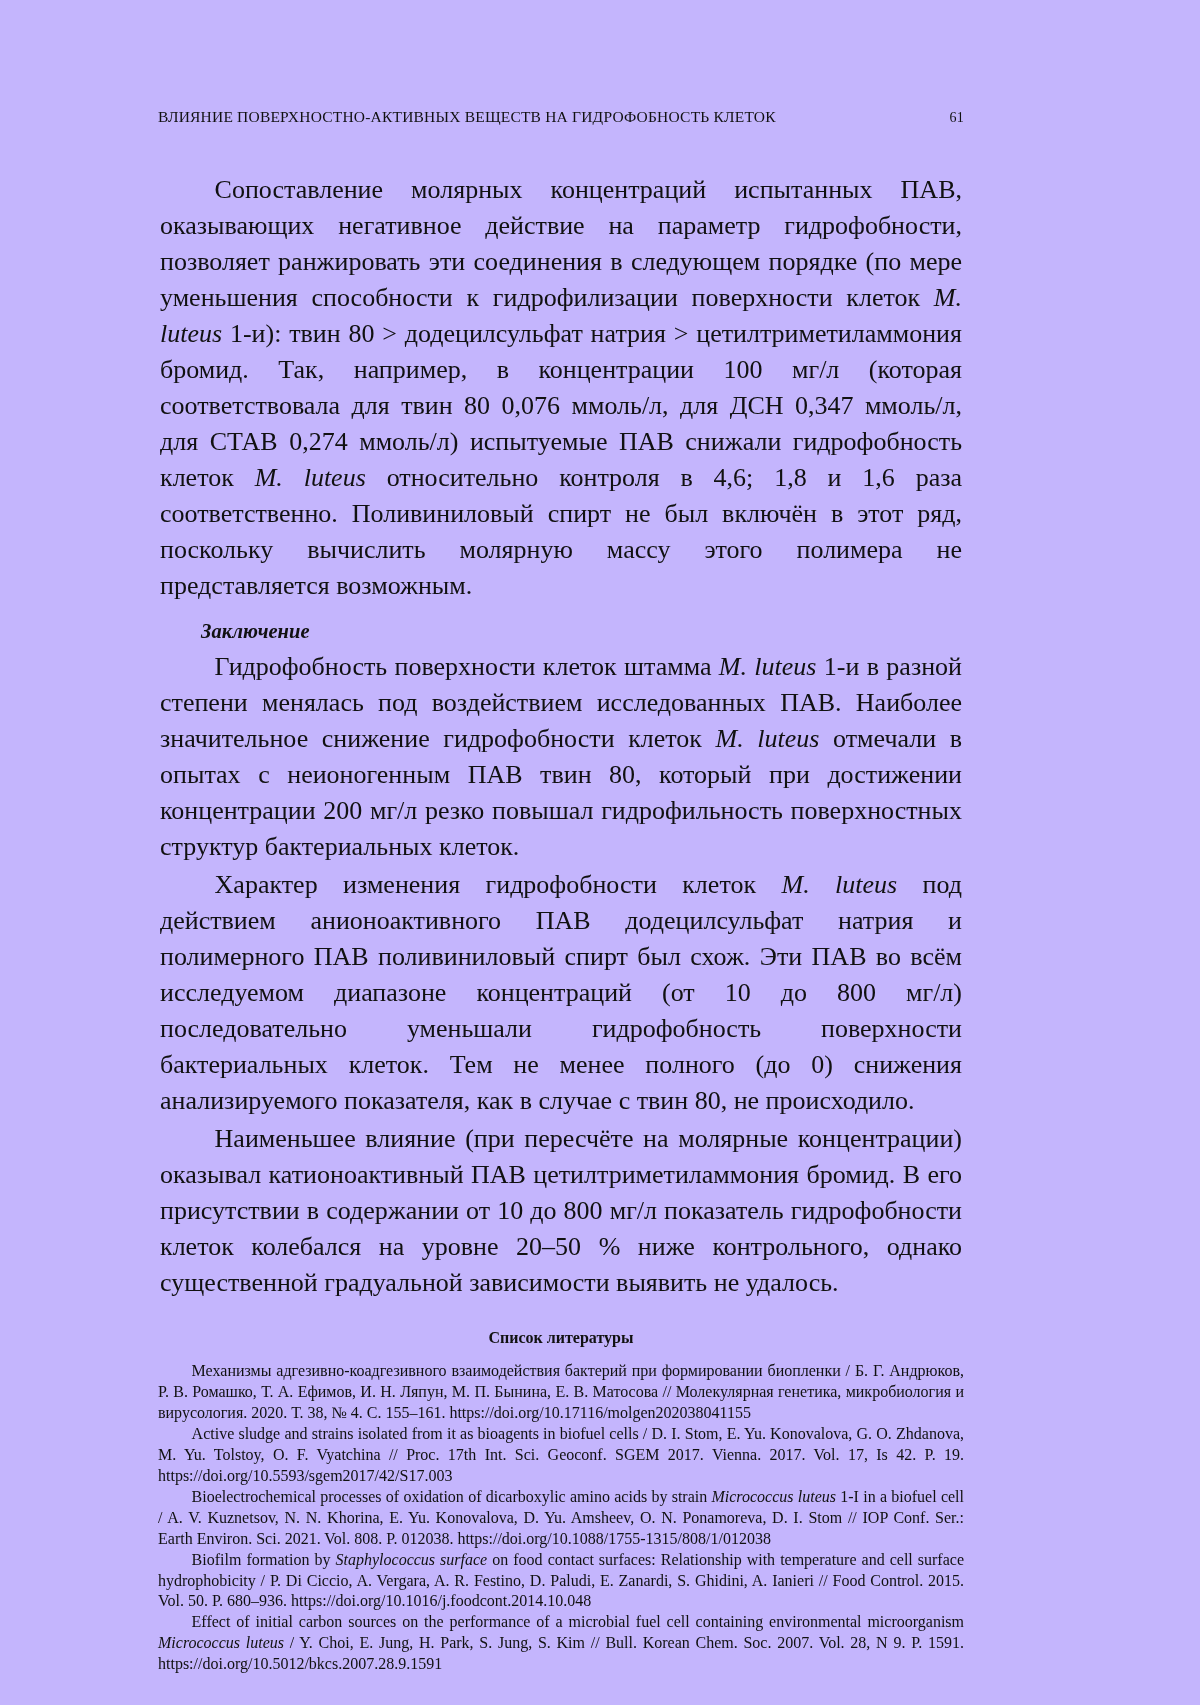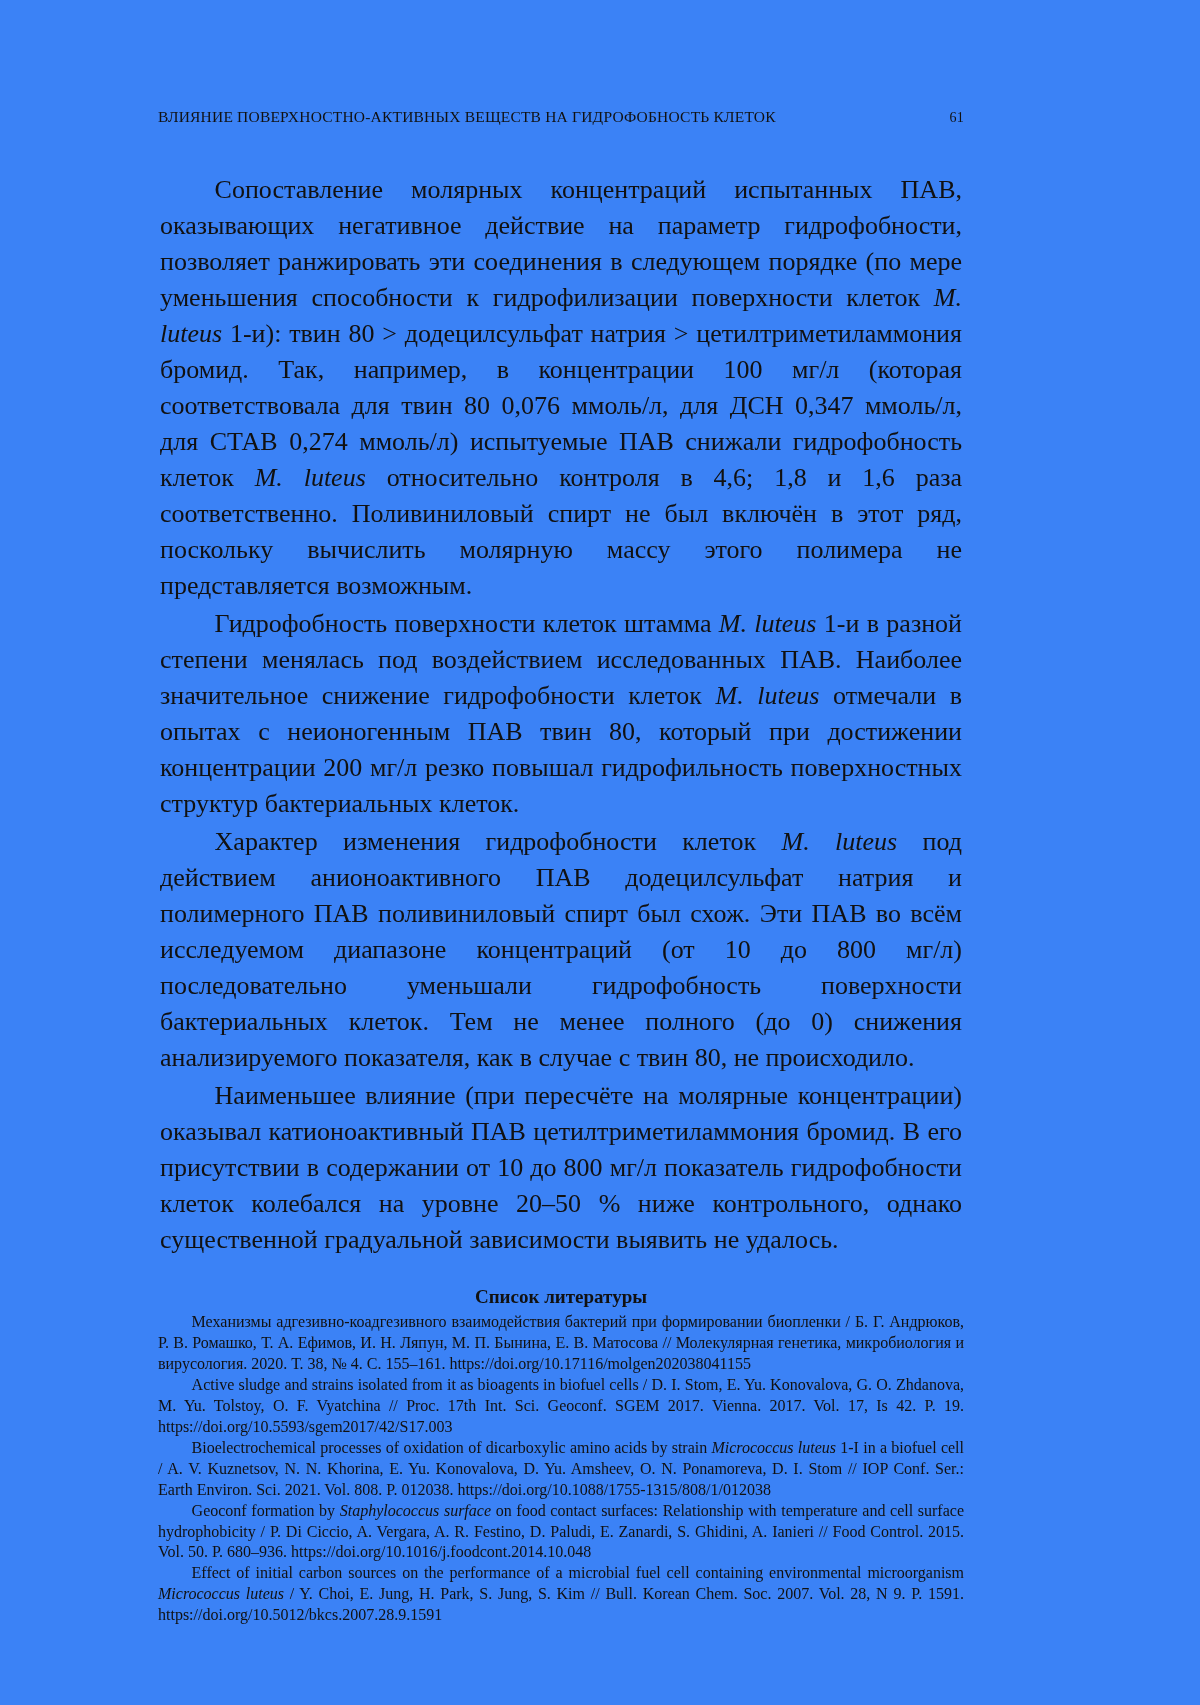--- a/index.html
+++ b/index.html
@@ -4,21 +4,21 @@
 <style>
   html, body {
     margin: 0;
     padding: 0;
     background: #ffffff;
   }
   .page {
     position: relative;
     width: 1200px;
     height: 1705px;
-    background: #3b82f6;
+    background: #c4b5fd;
     font-family: "Liberation Serif", serif;
     color: #111111;
     box-sizing: border-box;
   }
   .content {
     position: absolute;
     left: 158px;
     top: 108px;
     width: 806px;
   }
@@ -47,23 +47,23 @@
     hyphens: auto;
   }
   .section-head {
     margin: 16px 0 6px 0;
     font-size: 20.5px;
     font-weight: bold;
     font-style: italic;
     text-indent: 2.1em;
   }
   .refs-head {
-    margin: 28px 0 4px 0;
+    margin: 28px 0 14px 0;
     text-align: center;
-    font-size: 19px;
+    font-size: 16px;
     font-weight: bold;
   }
   p.ref {
     margin: 0;
     text-align: justify;
     font-size: 16px;
     line-height: 1.31;
     text-indent: 2.1em;
   }
   .it { font-style: italic; }
@@ -74,33 +74,34 @@
 <div class="page">
   <div class="content">
 
     <div class="running-head">
       <span class="rh-title">ВЛИЯНИЕ ПОВЕРХНОСТНО-АКТИВНЫХ ВЕЩЕСТВ НА ГИДРОФОБНОСТЬ КЛЕТОК</span>
       <span class="rh-page">61</span>
     </div>
 
     <p class="body-par"><span>Сопоставление молярных концентраций испытанных ПАВ, оказывающих негативное действие на параметр гидрофобности, позволяет ранжировать эти соединения в следующем порядке (по мере уменьшения способности к гидрофилизации поверхности клеток </span><span class="it">M. luteus</span><span> 1-и): твин 80 &gt; додецилсульфат натрия &gt; цетилтриметиламмония бромид. Так, например, в концентрации 100 мг/л (которая соответствовала для твин 80 0,076 ммоль/л, для ДСН 0,347 ммоль/л, для СТАВ 0,274 ммоль/л) испытуемые ПАВ снижали гидрофобность клеток </span><span class="it">M. luteus</span><span> относительно контроля в 4,6; 1,8 и 1,6 раза соответственно. Поливиниловый спирт не был включён в этот ряд, поскольку вычислить молярную массу этого полимера не представляется возможным.</span></p>
 
+    <h2 class="section-head">Заключение</h2>
 
     <p class="body-par"><span>Гидрофобность поверхности клеток штамма </span><span class="it">M. luteus</span><span> 1-и в разной степени менялась под воздействием исследованных ПАВ. Наиболее значительное снижение гидрофобности клеток </span><span class="it">M. luteus</span><span> отмечали в опытах с неионогенным ПАВ твин 80, который при достижении концентрации 200 мг/л резко повышал гидрофильность поверхностных структур бактериальных клеток.</span></p>
 
     <p class="body-par"><span>Характер изменения гидрофобности клеток </span><span class="it">M. luteus</span><span> под действием анионоактивного ПАВ додецилсульфат натрия и полимерного ПАВ поливиниловый спирт был схож. Эти ПАВ во всём исследуемом диапазоне концентраций (от 10 до 800 мг/л) последовательно уменьшали гидрофобность поверхности бактериальных клеток. Тем не менее полного (до 0) снижения анализируемого показателя, как в случае с твин 80, не происходило.</span></p>
 
     <p class="body-par">Наименьшее влияние (при пересчёте на молярные концентрации) оказывал катионоактивный ПАВ цетилтриметиламмония бромид. В его присутствии в содержании от 10 до 800 мг/л показатель гидрофобности клеток колебался на уровне 20–50 % ниже контрольного, однако существенной градуальной зависимости выявить не удалось.</p>
 
     <h3 class="refs-head">Список литературы</h3>
 
     <p class="ref"><span>Механизмы адгезивно-коадгезивного взаимодействия бактерий при формировании биопленки / Б. Г. Андрюков, Р. В. Ромашко, Т. А. Ефимов, И. Н. Ляпун, М. П. Бынина, Е. В. Матосова // Молекулярная генетика, микробиология и вирусология. 2020. Т. 38, № 4. С. 155–161. https://doi.org/10.17116/molgen202038041155</span><span class="it"></span><span></span></p>
 
     <p class="ref"><span>Active sludge and strains isolated from it as bioagents in biofuel cells / D. I. Stom, E. Yu. Konovalova, G. O. Zhdanova, M. Yu. Tolstoy, O. F. Vyatchina // Proc. 17th Int. Sci. Geoconf. SGEM 2017. Vienna. 2017. Vol. 17, Is 42. P. 19. https://doi.org/10.5593/sgem2017/42/S17.003</span><span class="it"></span><span></span></p>
 
     <p class="ref"><span>Bioelectrochemical processes of oxidation of dicarboxylic amino acids by strain </span><span class="it">Micrococcus luteus</span><span> 1-I in a biofuel cell / A. V. Kuznetsov, N. N. Khorina, E. Yu. Konovalova, D. Yu. Amsheev, O. N. Ponamoreva, D. I. Stom // IOP Conf. Ser.: Earth Environ. Sci. 2021. Vol. 808. P. 012038. https://doi.org/10.1088/1755-1315/808/1/012038</span></p>
 
-    <p class="ref"><span>Geoconf formation by </span><span class="it">Staphylococcus surface</span><span> on food contact surfaces: Relationship with temperature and cell surface hydrophobicity / P. Di Ciccio, A. Vergara, A. R. Festino, D. Paludi, E. Zanardi, S. Ghidini, A. Ianieri // Food Control. 2015. Vol. 50. P. 680–936. https://doi.org/10.1016/j.foodcont.2014.10.048</span></p>
+    <p class="ref"><span>Biofilm formation by </span><span class="it">Staphylococcus surface</span><span> on food contact surfaces: Relationship with temperature and cell surface hydrophobicity / P. Di Ciccio, A. Vergara, A. R. Festino, D. Paludi, E. Zanardi, S. Ghidini, A. Ianieri // Food Control. 2015. Vol. 50. P. 680–936. https://doi.org/10.1016/j.foodcont.2014.10.048</span></p>
 
     <p class="ref"><span>Effect of initial carbon sources on the performance of a microbial fuel cell containing environmental microorganism </span><span class="it">Micrococcus luteus</span><span> / Y. Choi, E. Jung, H. Park, S. Jung, S. Kim // Bull. Korean Chem. Soc. 2007. Vol. 28, N 9. P. 1591. https://doi.org/10.5012/bkcs.2007.28.9.1591</span></p>
 
   </div>
 </div>
 
 </body></html>

